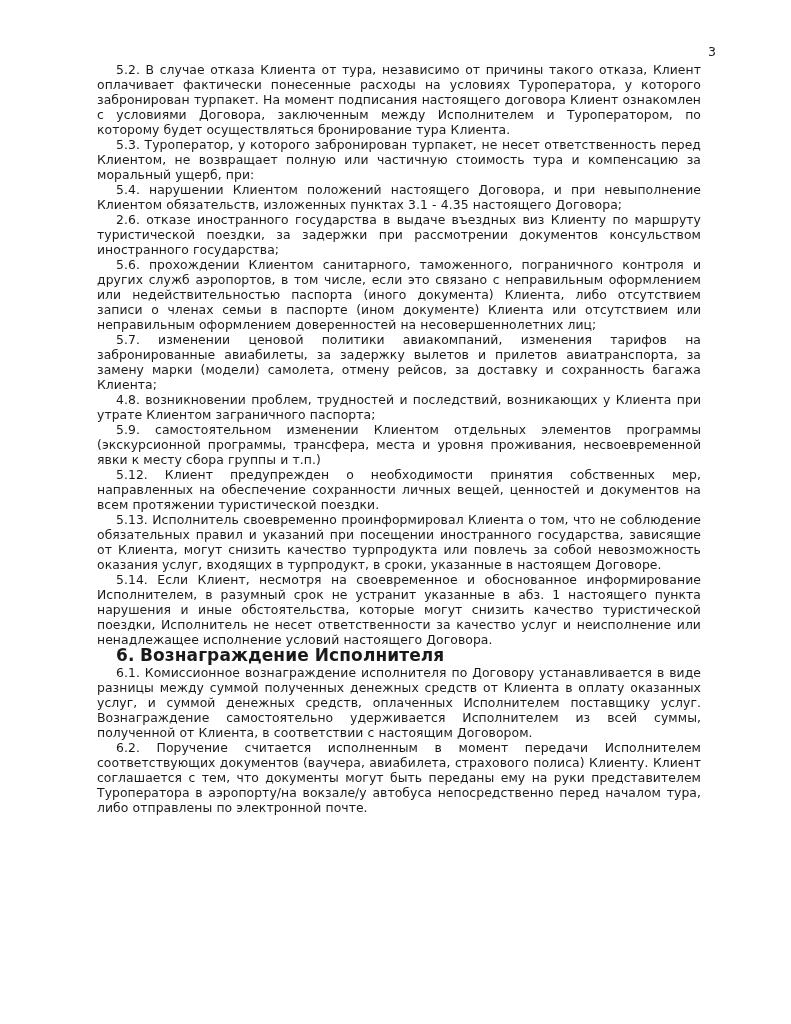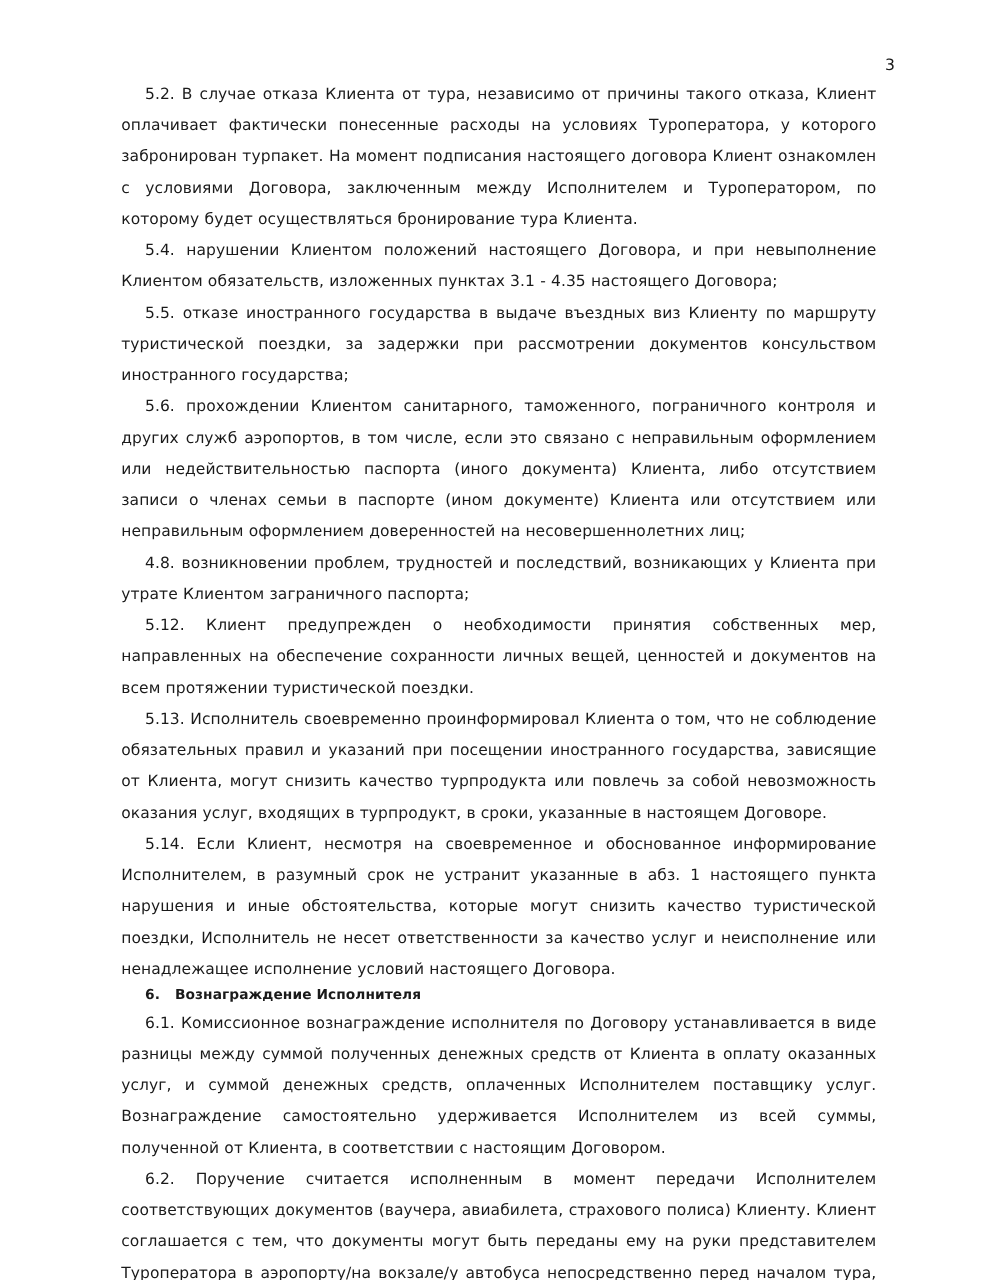--- a/index.html
+++ b/index.html
@@ -33,31 +33,31 @@
   }
   .content {
     position: absolute;
     top: 62px;
     left: 97px;
     width: 604px;
   }
   p.para {
     margin: 0;
     font-size: 12.4px;
-    line-height: 25px;
+    line-height: 15px;
     text-align: justify;
     text-justify: inter-word;
     text-indent: 19px;
     letter-spacing: 0.005em;
     word-spacing: 0.01em;
     hyphens: none;
   }
   h2.heading {
     margin: 0;
-    font-size: 11px;
+    font-size: 17px;
     line-height: 17.9px;
     font-weight: bold;
     text-indent: 0;
     text-align: left;
     padding-left: 19px;
     letter-spacing: 0.005em;
   }
   h2.heading .num {
     display: inline-block;
     min-width: 24px;
@@ -66,24 +66,27 @@
 </head>
 <body>
 
 <div class="page">
 
   <div class="page-number">3</div>
 
   <div class="content">
 
     <p class="para">5.2.   В случае отказа Клиента от тура, независимо от причины такого отказа, Клиент оплачивает фактически понесенные расходы на условиях Туроператора, у которого забронирован турпакет. На момент подписания настоящего договора Клиент ознакомлен с условиями Договора, заключенным между Исполнителем и Туроператором, по которому будет осуществляться бронирование тура Клиента.</p>
+    <p class="para">5.3.   Туроператор, у которого забронирован турпакет, не несет ответственность перед Клиентом, не возвращает полную или частичную стоимость тура и компенсацию за моральный ущерб, при:</p>
     <p class="para">5.4.   нарушении Клиентом положений настоящего Договора, и при невыполнение Клиентом обязательств, изложенных пунктах 3.1 - 4.35 настоящего Договора;</p>
-    <p class="para">5.5. отказе иностранного государства в выдаче въездных виз Клиенту по маршруту туристической поездки, за задержки при рассмотрении документов консульством иностранного государства;</p>
+    <p class="para">2.6. отказе иностранного государства в выдаче въездных виз Клиенту по маршруту туристической поездки, за задержки при рассмотрении документов консульством иностранного государства;</p>
     <p class="para">5.6.   прохождении Клиентом санитарного, таможенного, пограничного контроля и других служб аэропортов, в том числе, если это связано с неправильным оформлением или недействительностью паспорта (иного документа) Клиента, либо отсутствием записи о членах семьи в паспорте (ином документе) Клиента или отсутствием или неправильным оформлением доверенностей на несовершеннолетних лиц;</p>
+    <p class="para">5.7.   изменении ценовой политики авиакомпаний, изменения тарифов на забронированные авиабилеты, за задержку вылетов и прилетов авиатранспорта, за замену марки (модели) самолета, отмену рейсов, за доставку и сохранность багажа Клиента;</p>
     <p class="para">4.8.   возникновении проблем, трудностей и последствий, возникающих у Клиента при утрате Клиентом заграничного паспорта;</p>
+    <p class="para">5.9.   самостоятельном изменении Клиентом отдельных элементов программы (экскурсионной программы, трансфера, места и уровня проживания, несвоевременной явки к месту сбора группы и т.п.)</p>
     <p class="para">5.12. Клиент предупрежден о необходимости принятия собственных мер, направленных на обеспечение сохранности личных вещей, ценностей и документов на всем протяжении туристической поездки.</p>
     <p class="para">5.13. Исполнитель своевременно проинформировал Клиента о том, что не соблюдение обязательных правил и указаний при посещении иностранного государства,  зависящие от Клиента, могут снизить качество турпродукта или повлечь за собой  невозможность оказания  услуг, входящих  в турпродукт,  в сроки,  указанные  в настоящем Договоре.</p>
     <p class="para">5.14. Если  Клиент,  несмотря на своевременное  и обоснованное информирование Исполнителем, в разумный срок не устранит указанные в абз. 1 настоящего пункта нарушения и иные обстоятельства,  которые могут снизить  качество туристической поездки, Исполнитель не несет ответственности за качество услуг и неисполнение или ненадлежащее исполнение условий настоящего Договора.</p>
 
     <h2 class="heading"><span class="num">6.</span><span>Вознаграждение Исполнителя</span></h2>
 
     <p class="para">6.1.   Комиссионное вознаграждение исполнителя по Договору устанавливается в виде разницы между суммой полученных денежных средств от Клиента в оплату оказанных услуг, и суммой денежных средств, оплаченных Исполнителем поставщику услуг. Вознаграждение самостоятельно удерживается Исполнителем из всей суммы, полученной от Клиента, в соответствии с настоящим Договором.</p>
     <p class="para">6.2.     Поручение считается исполненным в момент передачи Исполнителем соответствующих документов (ваучера, авиабилета, страхового полиса) Клиенту. Клиент соглашается с тем, что документы могут быть переданы ему на руки представителем Туроператора в аэропорту/на вокзале/у автобуса непосредственно перед началом тура, либо отправлены по электронной почте.</p>
 
   </div>

